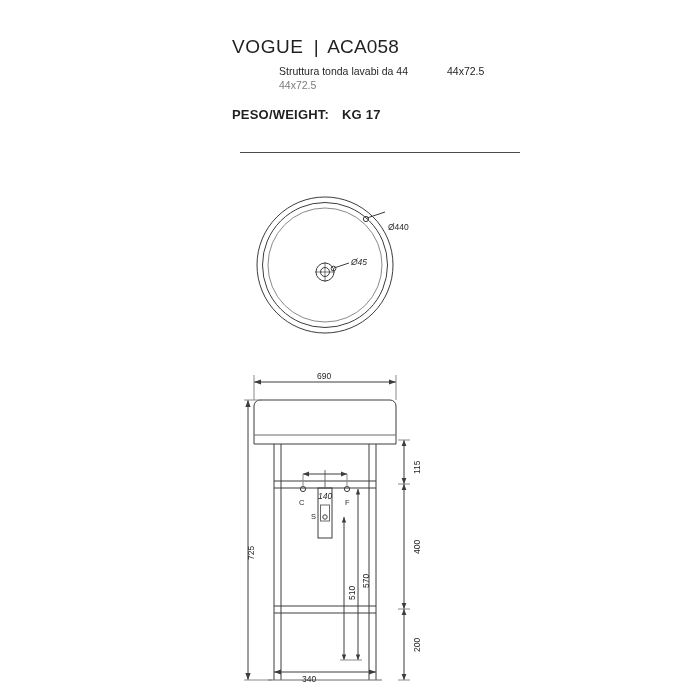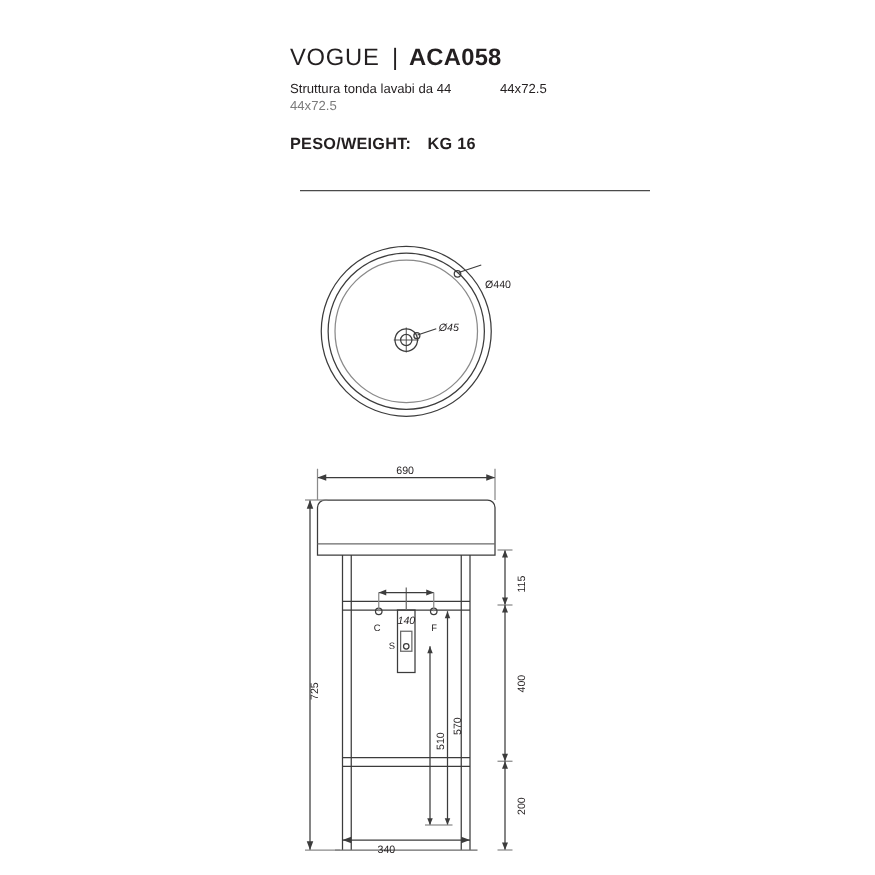--- a/index.html
+++ b/index.html
@@ -37,29 +37,30 @@
   }
   .title-brand {
     font-weight: 400;
   }
   .title-sep {
     margin: 0 8px 0 10px;
     font-weight: 400;
     color: #231f20;
   }
   .title-code {
-    font-weight: 700;
+    font-weight: 400;
     letter-spacing: 0.2px;
   }
   .desc-row {
     display: flex;
     align-items: flex-start;
     margin-top: 7px;
     font-size: 10.5px;
     color: #231f20;
+    margin-left: 47px;
   }
   .desc-row.second {
     margin-top: 2px;
     color: #7b7b7b;
   }
   .desc-text { width: 168px; }
   .desc-dim { }
   .weight-row {
     display: flex;
     align-items: baseline;
@@ -112,21 +113,21 @@
     </div>
     <div class="desc-row">
       <span class="desc-text">Struttura tonda lavabi da 44</span>
       <span class="desc-dim">44x72.5</span>
     </div>
     <div class="desc-row second">
       <span class="desc-dim">44x72.5</span>
     </div>
     <div class="weight-row">
       <span class="weight-label">PESO/WEIGHT:</span>
-      <span class="weight-value">KG 16</span>
+      <span class="weight-value">KG 17</span>
     </div>
   </div>
 
   <div class="rule"></div>
 
   <svg class="draw" viewBox="0 0 700 700">
     <g stroke="#3c3c3c" fill="none" stroke-width="1">
 
       <circle cx="325" cy="265" r="68"></circle>
       <circle cx="325" cy="265" r="62.5"></circle>

